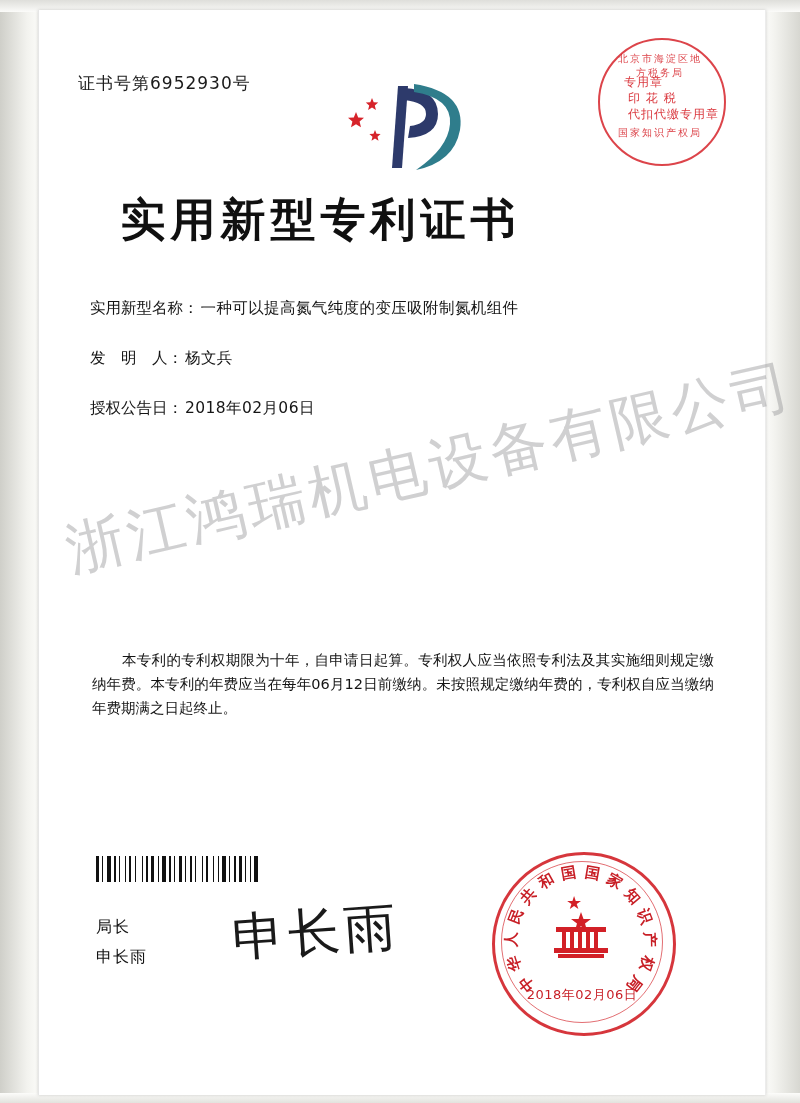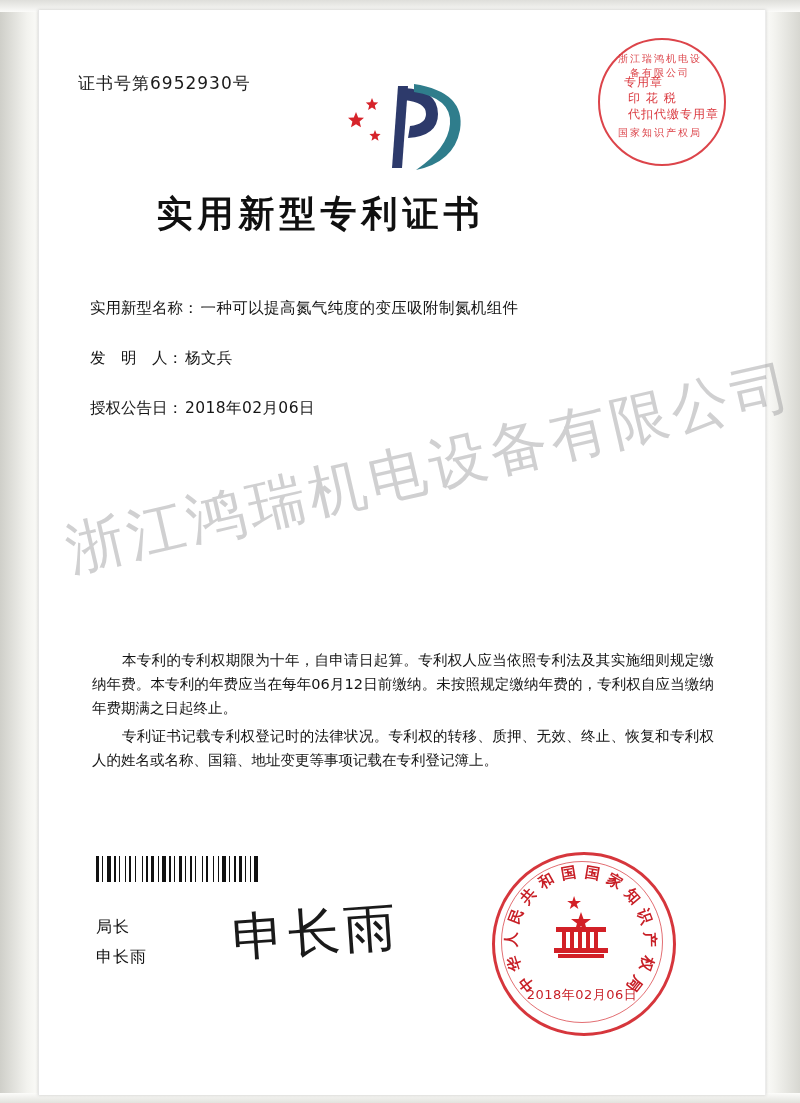--- a/index.html
+++ b/index.html
@@ -128,21 +128,21 @@
 
   
   .doc-title {
     position: absolute;
     left: 0;
     top: 190px;
     width: 641px;
     text-align: center;
     font-family: "DejaVu Serif", serif;
     font-weight: bold;
-    font-size: 36px;
+    font-size: 45px;
     letter-spacing: 5px;
     color: #101010;
   }
 
   
   .fields {
     position: absolute;
     left: 90px;
     top: 298px;
     width: 620px;
@@ -327,21 +327,21 @@
 
       <path d="M56 8 L66 8 L60 90 L50 90 Z" fill="#2d3a6b"></path>
       <path d="M62 10 Q96 12 96 36 Q96 58 66 60 L68 48 Q84 46 84 36 Q84 24 62 22 Z" fill="#2d3a6b"></path>
 
       <path d="M72 6 Q124 14 118 52 Q112 84 74 92 Q106 70 108 46 Q110 20 72 14 Z" fill="#2f7d8c"></path>
     </svg>
   </div>
 
   <div class="stamp-top">
     <div class="ring"></div>
-    <div class="arc-top">浙江瑞鸿机电设备有限公司</div>
+    <div class="arc-top">北京市海淀区地方税务局</div>
     <div class="line l1">专用章</div>
     <div class="line l2">印 花 税</div>
     <div class="line l3">代扣代缴专用章</div>
     <div class="arc-bottom">国家知识产权局</div>
   </div>
 
   <div class="doc-title">实用新型专利证书</div>
 
   <div class="fields">
     <div class="field-row">
@@ -353,21 +353,20 @@
       <span class="field-value">杨文兵</span>
     </div>
     <div class="field-row">
       <span class="field-label">授权公告日：</span>
       <span class="field-value">2018年02月06日</span>
     </div>
   </div>
 
   <div class="body-text">
     <p>本专利的专利权期限为十年，自申请日起算。专利权人应当依照专利法及其实施细则规定缴纳年费。本专利的年费应当在每年06月12日前缴纳。未按照规定缴纳年费的，专利权自应当缴纳年费期满之日起终止。</p>
-    <p>专利证书记载专利权登记时的法律状况。专利权的转移、质押、无效、终止、恢复和专利权人的姓名或名称、国籍、地址变更等事项记载在专利登记簿上。</p>
   </div>
 
   <div class="barcode"><span style="width:3px"></span><span style="width:1px;background:transparent"></span><span style="width:1px"></span><span style="width:2px;background:transparent"></span><span style="width:4px"></span><span style="width:1px;background:transparent"></span><span style="width:2px"></span><span style="width:1px;background:transparent"></span><span style="width:1px"></span><span style="width:3px;background:transparent"></span><span style="width:1px"></span><span style="width:1px;background:transparent"></span><span style="width:2px"></span><span style="width:2px;background:transparent"></span><span style="width:1px"></span><span style="width:4px;background:transparent"></span><span style="width:1px"></span><span style="width:1px;background:transparent"></span><span style="width:2px"></span><span style="width:1px;background:transparent"></span><span style="width:3px"></span><span style="width:2px;background:transparent"></span><span style="width:1px"></span><span style="width:1px;background:transparent"></span><span style="width:4px"></span><span style="width:1px;background:transparent"></span><span style="width:2px"></span><span style="width:1px;background:transparent"></span><span style="width:1px"></span><span style="width:2px;background:transparent"></span><span style="width:3px"></span><span style="width:1px;background:transparent"></span><span style="width:1px"></span><span style="width:2px;background:transparent"></span><span style="width:2px"></span><span style="width:1px;background:transparent"></span><span style="width:1px"></span><span style="width:4px;background:transparent"></span><span style="width:1px"></span><span style="width:1px;background:transparent"></span><span style="width:2px"></span><span style="width:3px;background:transparent"></span><span style="width:1px"></span><span style="width:2px;background:transparent"></span><span style="width:1px"></span><span style="width:1px;background:transparent"></span><span style="width:4px"></span><span style="width:1px;background:transparent"></span><span style="width:1px"></span><span style="width:2px;background:transparent"></span><span style="width:2px"></span><span style="width:1px;background:transparent"></span><span style="width:3px"></span><span style="width:1px;background:transparent"></span><span style="width:1px"></span><span style="width:2px;background:transparent"></span><span style="width:1px"></span><span style="width:1px;background:transparent"></span><span style="width:4px"></span><span style="width:2px;background:transparent"></span></div>
 
   <div class="sig-block">
     <div>局长</div>
     <div>申长雨</div>
   </div>
   <div class="signature">申长雨</div>
 

